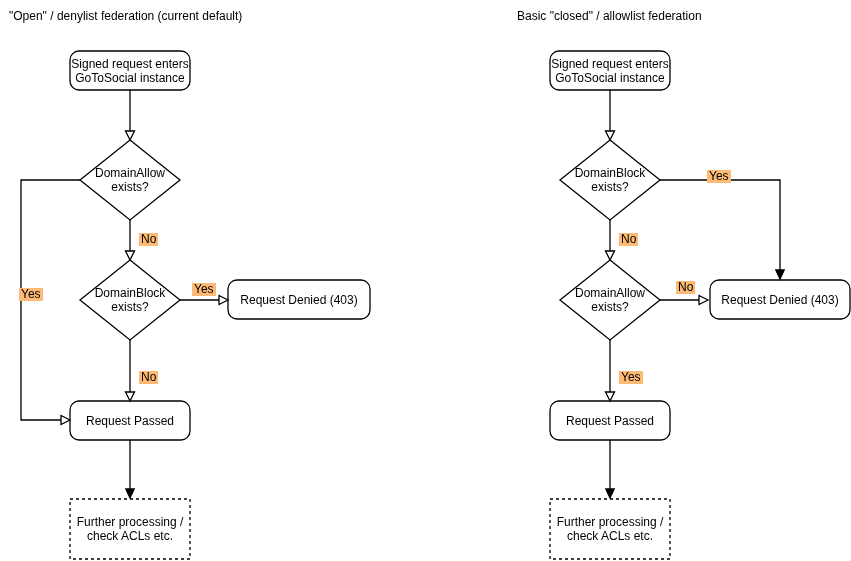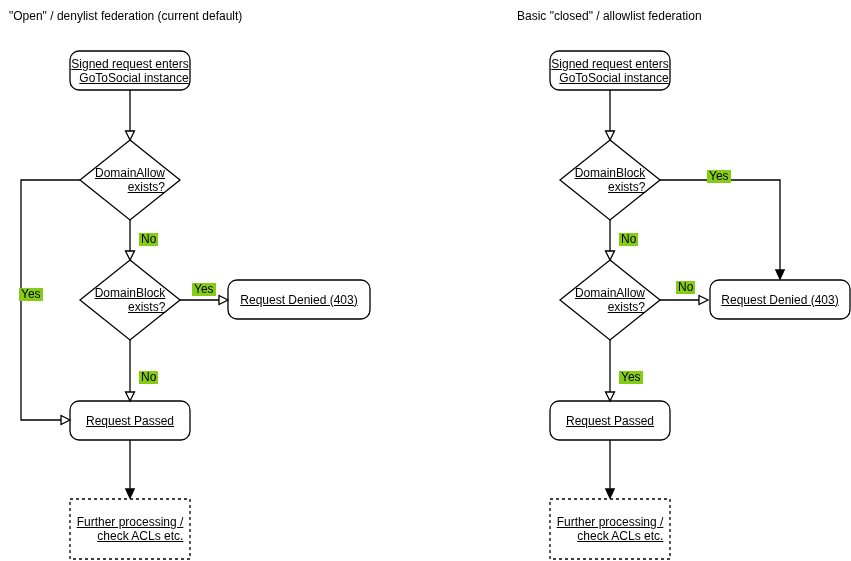--- a/index.html
+++ b/index.html
@@ -5,24 +5,24 @@
   html,body{margin:0;padding:0;background:#ffffff;}
   .canvas{
     position:relative;width:851px;height:561px;background:#ffffff;
     font-family:"Liberation Sans",sans-serif;font-size:12px;color:#000;
     overflow:hidden;
   }
   svg.shapes{position:absolute;left:0;top:0;}
   .chart-title{position:absolute;line-height:14px;white-space:nowrap;}
   .node-label{
     position:absolute;display:flex;align-items:center;justify-content:center;
-    text-align:right;white-space:pre-line;line-height:14px;text-decoration:underline;
+    text-align:center;white-space:pre-line;line-height:14px;
   }
   .edge-label{
-    position:absolute;line-height:13px;background:#84cc16;padding:0 2px;
+    position:absolute;line-height:13px;background:#fdba74;padding:0 2px;
     white-space:nowrap;
   }
 </style>
 </head>
 <body>
 
 <div class="canvas">
 
   <svg class="shapes" width="851" height="561" viewBox="0 0 851 561">
     <g fill="none" stroke="#000000" stroke-width="1.3">

